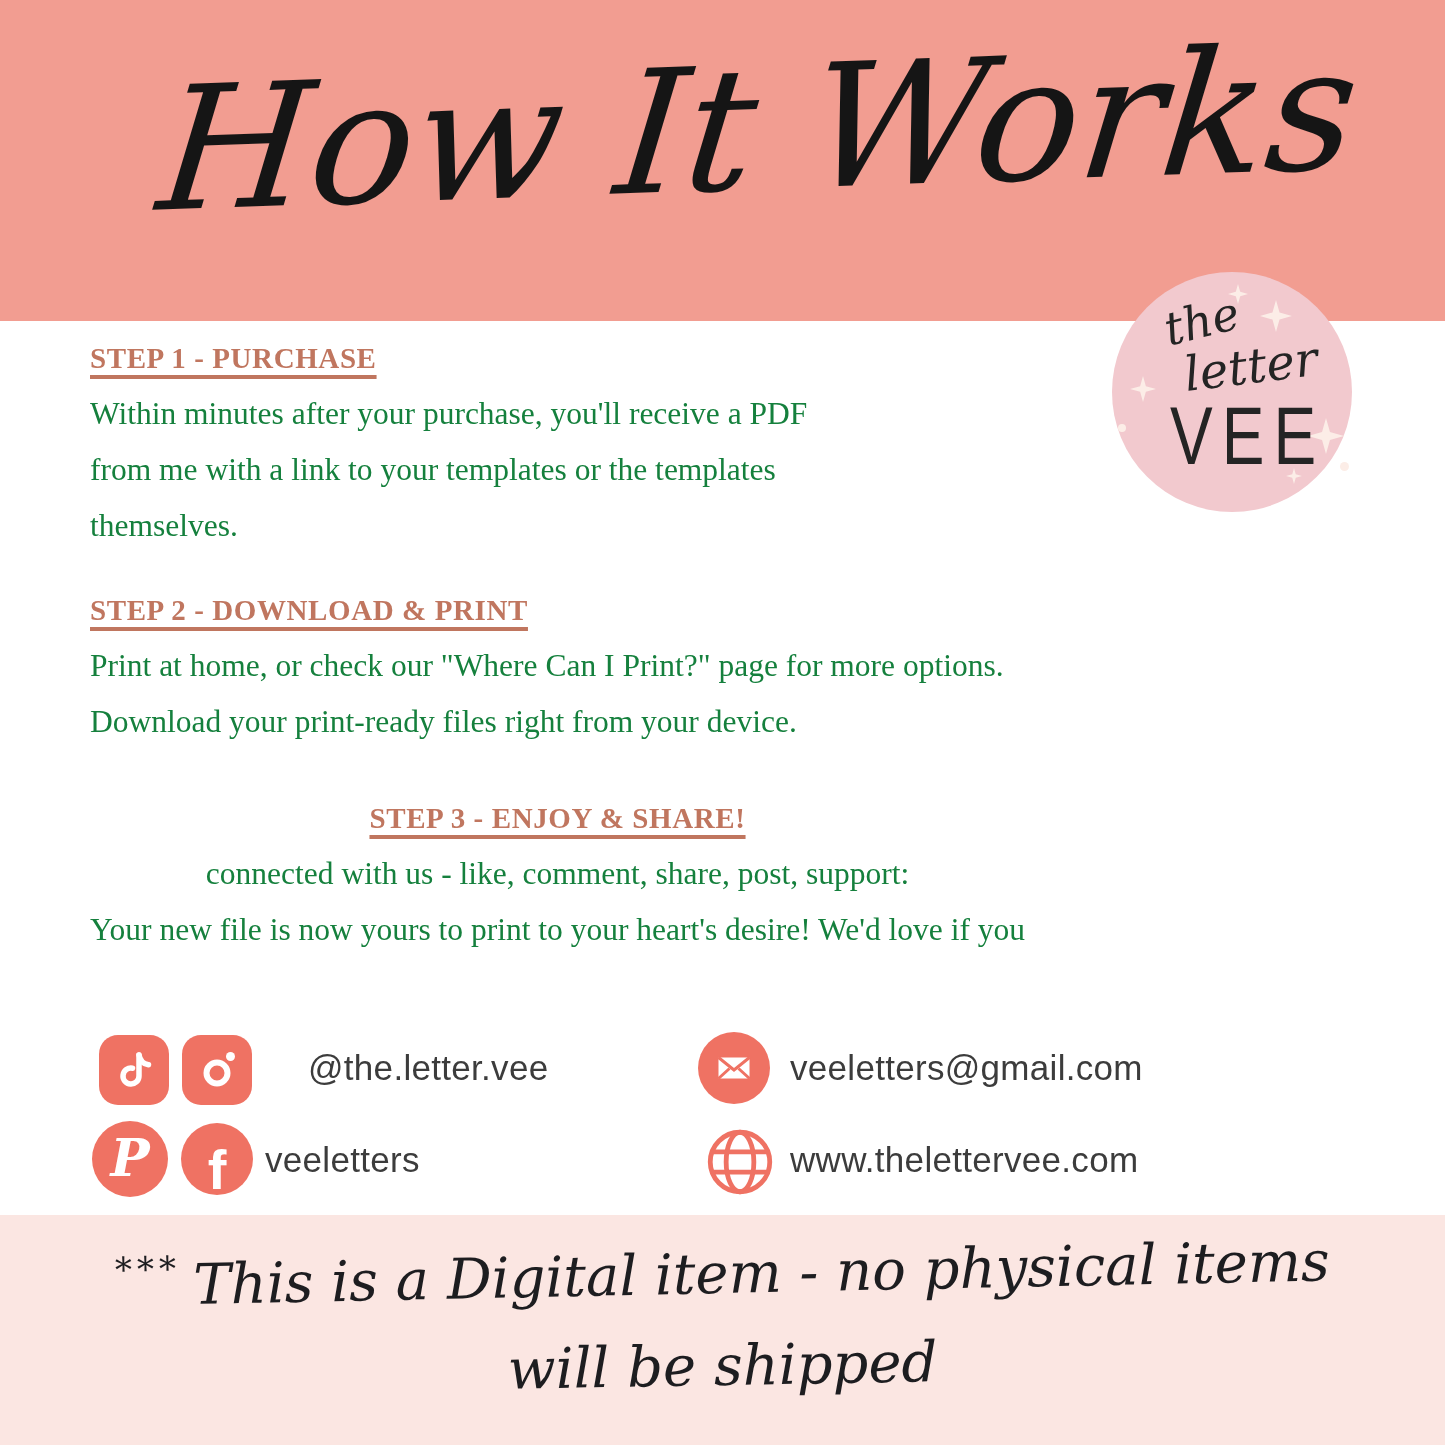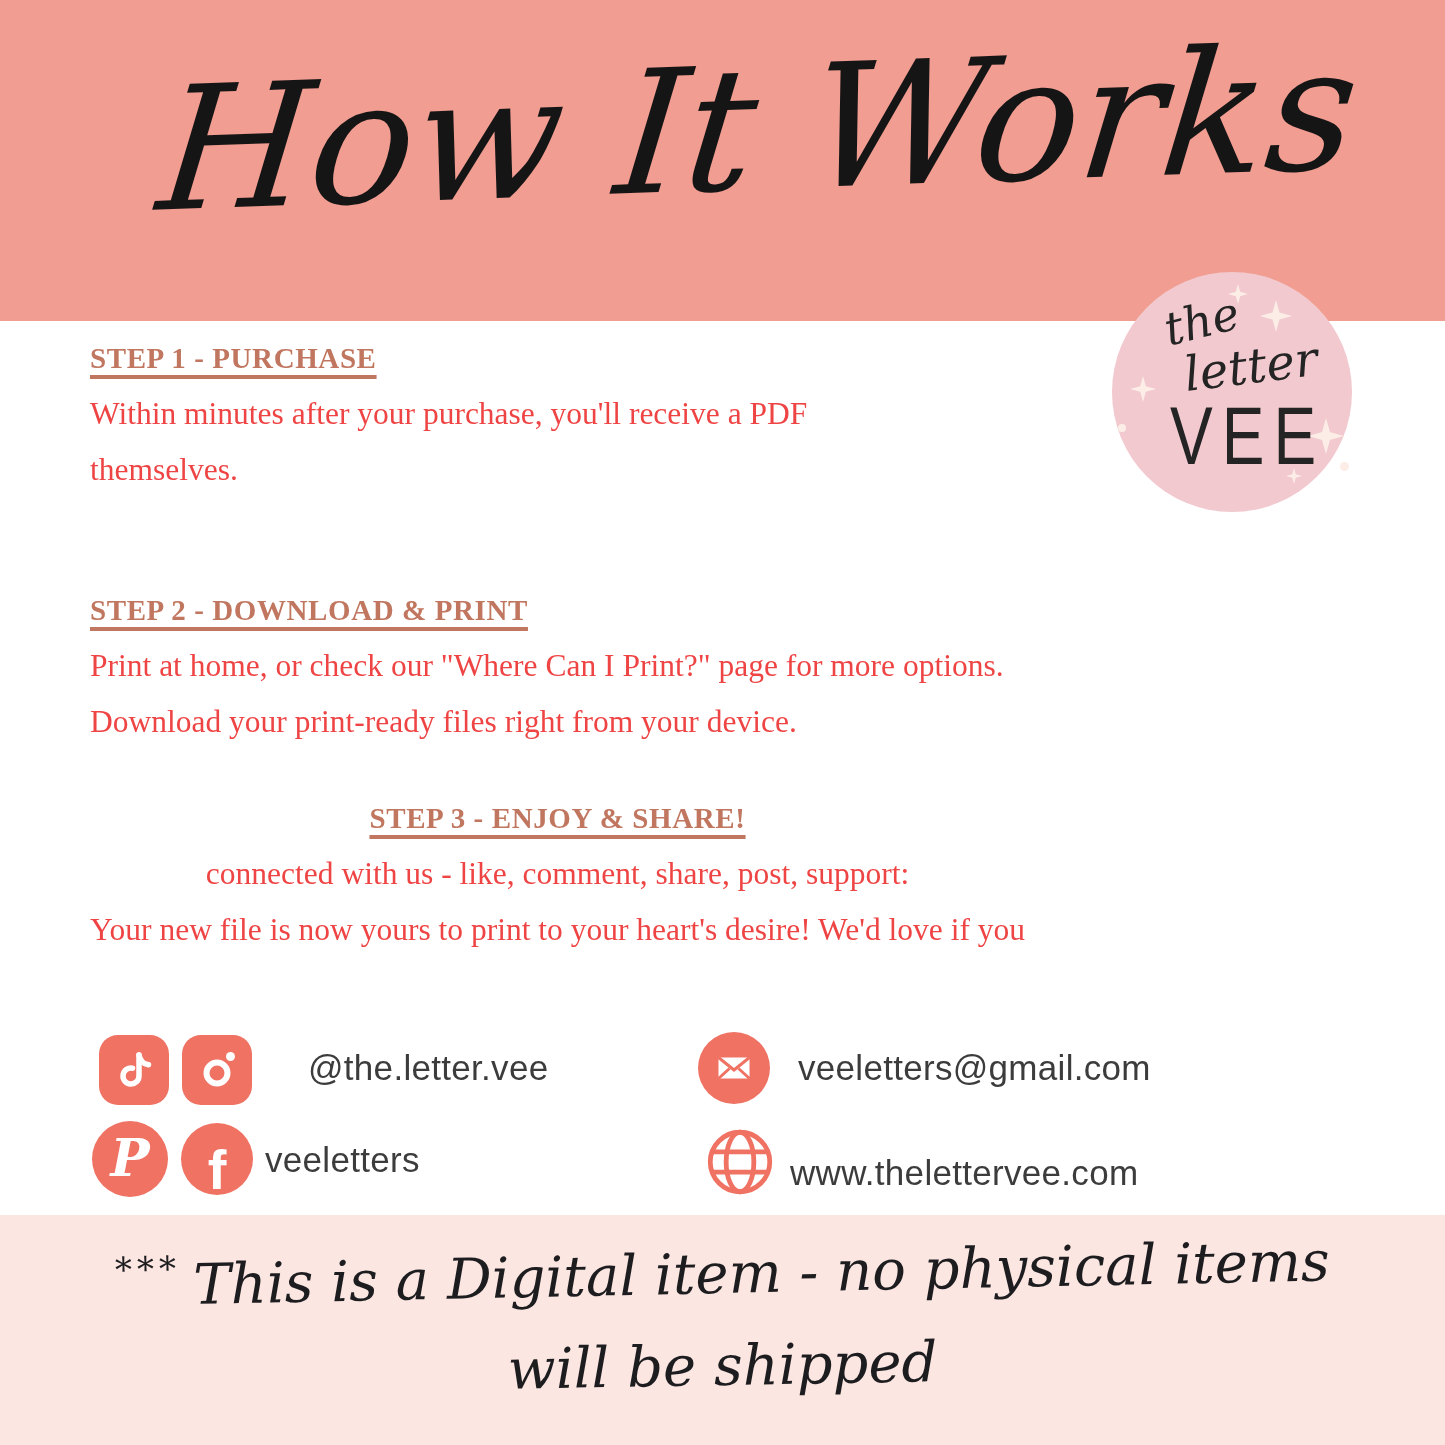--- a/index.html
+++ b/index.html
@@ -48,21 +48,21 @@
 
   
   .step { position:absolute; left:90px; }
   .step-1 { top:342px; } .step-2 { top:594px; } .step-3 { top:802px;text-align:center; }
   .step-heading {
     margin:0; font-family:"Liberation Serif", serif; font-weight:bold;
     font-size:29px; letter-spacing:0.6px; color:#C0765F;
     text-decoration:underline; text-decoration-thickness:3.5px; text-underline-offset:7px;
   }
   .step-body { margin-top:11px; }
-  .step-line { font-size:31.5px; line-height:56px; color:#ef4444; white-space:nowrap; }
+  .step-line { font-size:31.5px; line-height:56px; color:#15803d; white-space:nowrap; }
 
   
   .icon-badge {
     position:absolute; display:flex; align-items:center; justify-content:center;
     background:#EF7263; color:#ffffff;
   }
   .sq { border-radius:19px; }
   .ci { border-radius:50%; }
   .tiktok-badge    { left:99px;  top:1035px; width:70px; height:70px; }
   .instagram-badge { left:182px; top:1035px; width:70px; height:70px; }
@@ -77,22 +77,22 @@
   .fb-glyph {
     font-family:"Liberation Sans", sans-serif; font-weight:bold;
     font-size:56px; color:#fff; transform:translateY(10px);
   }
   .contact-text {
     position:absolute; font-family:"Liberation Sans", sans-serif;
     font-size:35px; color:#3C3C3C; letter-spacing:0.3px;
   }
   .handle1-text { left:265px; top:1048px;margin-left:43px; }
   .handle2-text { left:265px; top:1140px; }
-  .email-text   { left:790px; top:1048px;margin-left:8px; }
-  .web-text     { left:790px; top:1140px;margin-top:13px; }
+  .email-text   { left:790px; top:1048px; }
+  .web-text     { left:790px; top:1140px; }
 
   
   .footer-band {
     position:absolute; left:0; top:1215px; width:1445px; height:230px;
     background:#FBE6E2;
   }
   .footer-line {
     position:absolute; width:100%; text-align:center;
     font-family:"DejaVu Serif", serif; font-style:italic;
     font-size:56px; color:#1D1D20; white-space:nowrap;
@@ -123,20 +123,21 @@
     <span class="spdot spd2"></span>
     <div class="logo-word logo-the">the</div>
     <div class="logo-word logo-letter">letter</div>
     <div class="logo-word logo-vee">VEE</div>
   </div>
 
   <section class="step step-1">
     <h2 class="step-heading">STEP 1 - PURCHASE</h2>
     <div class="step-body">
       <div class="step-line">Within minutes after your purchase, you'll receive a PDF</div>
+      <div class="step-line">from me with a link to your templates or the templates</div>
       <div class="step-line">themselves.</div>
     </div>
   </section>
 
   <section class="step step-2">
     <h2 class="step-heading">STEP 2 - DOWNLOAD &amp; PRINT</h2>
     <div class="step-body">
       <div class="step-line">Print at home, or check our "Where Can I Print?" page for more options.</div>
       <div class="step-line">Download your print-ready files right from your device.</div>
     </div>

